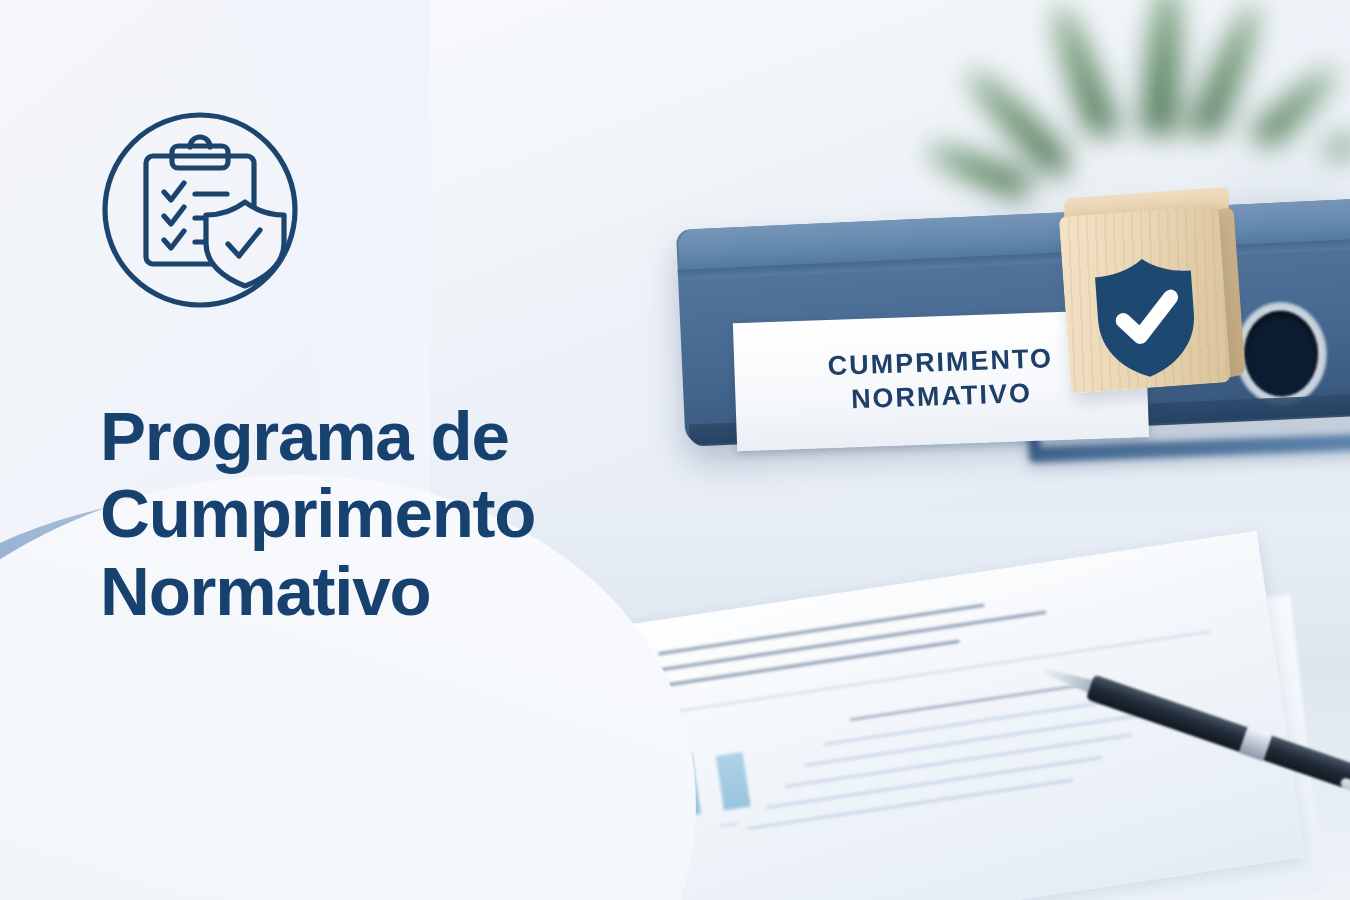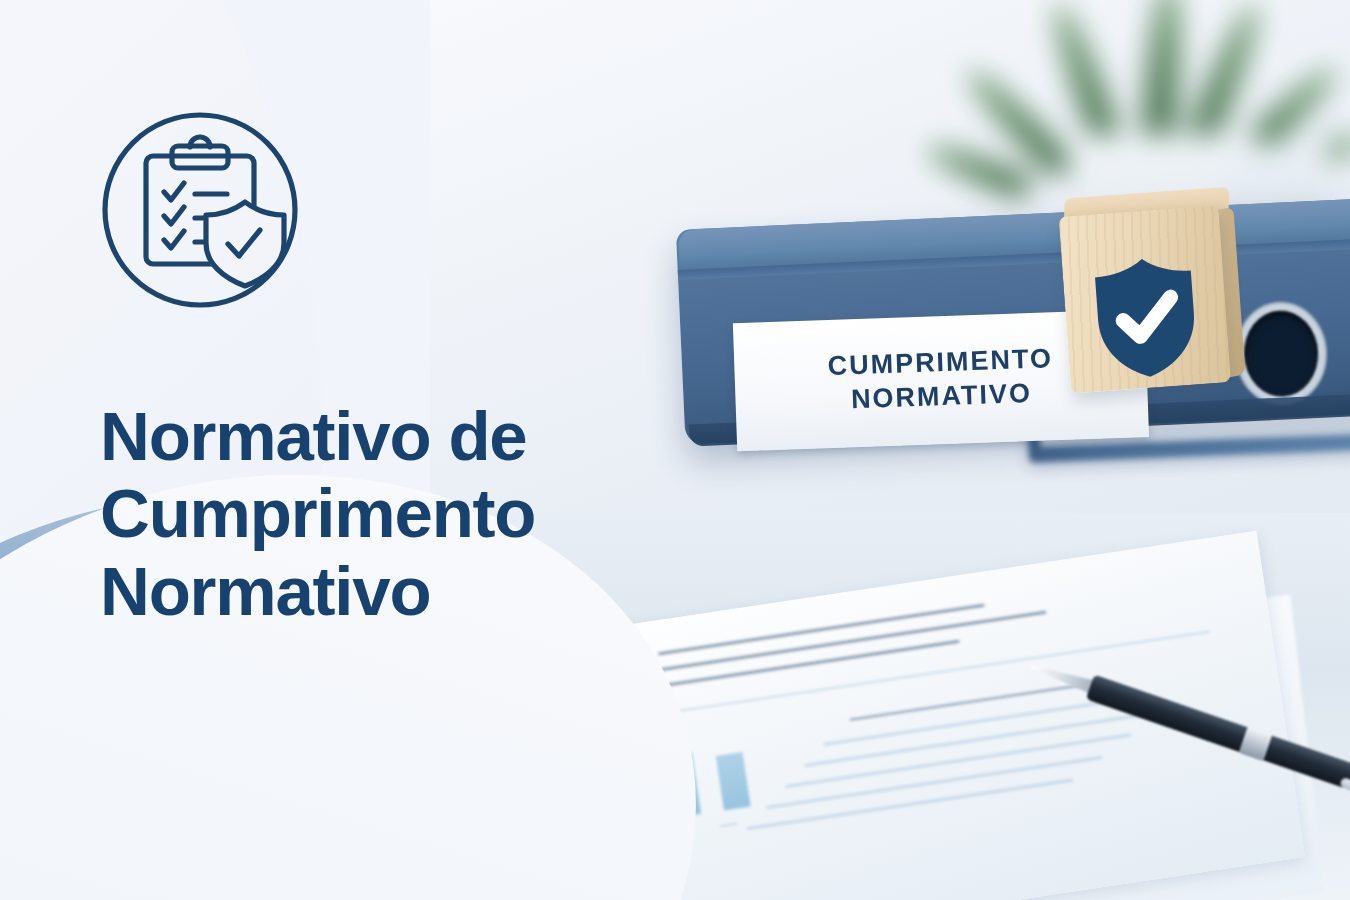--- a/index.html
+++ b/index.html
@@ -414,18 +414,18 @@
       </g>
 
       <path d="M145 92 C132 100 116 104 104 104 L104 134 C104 156 124 170 145 178 C166 170 186 156 186 134 L186 104 C174 104 158 100 145 92 Z" fill="#f2f4fa" stroke="none"></path>
       <g fill="none" stroke="#1b456f" stroke-width="5.2" stroke-linecap="round" stroke-linejoin="round">
         <path d="M145 92 C133 101 118 105 106 105 L106 133 C106 154 124 168 145 176 C166 168 184 154 184 133 L184 105 C172 105 157 101 145 92 Z"></path>
         <path d="M128 134 l11 12 l21 -26"></path>
       </g>
     </svg>
 
     <h1 class="headline">
-      <span class="ln">Normativo de</span>
+      <span class="ln">Programa de</span>
       <span class="ln">Cumprimento</span>
       <span class="ln">Normativo</span>
     </h1>
   </div>
 </div>
 
 </body></html>

